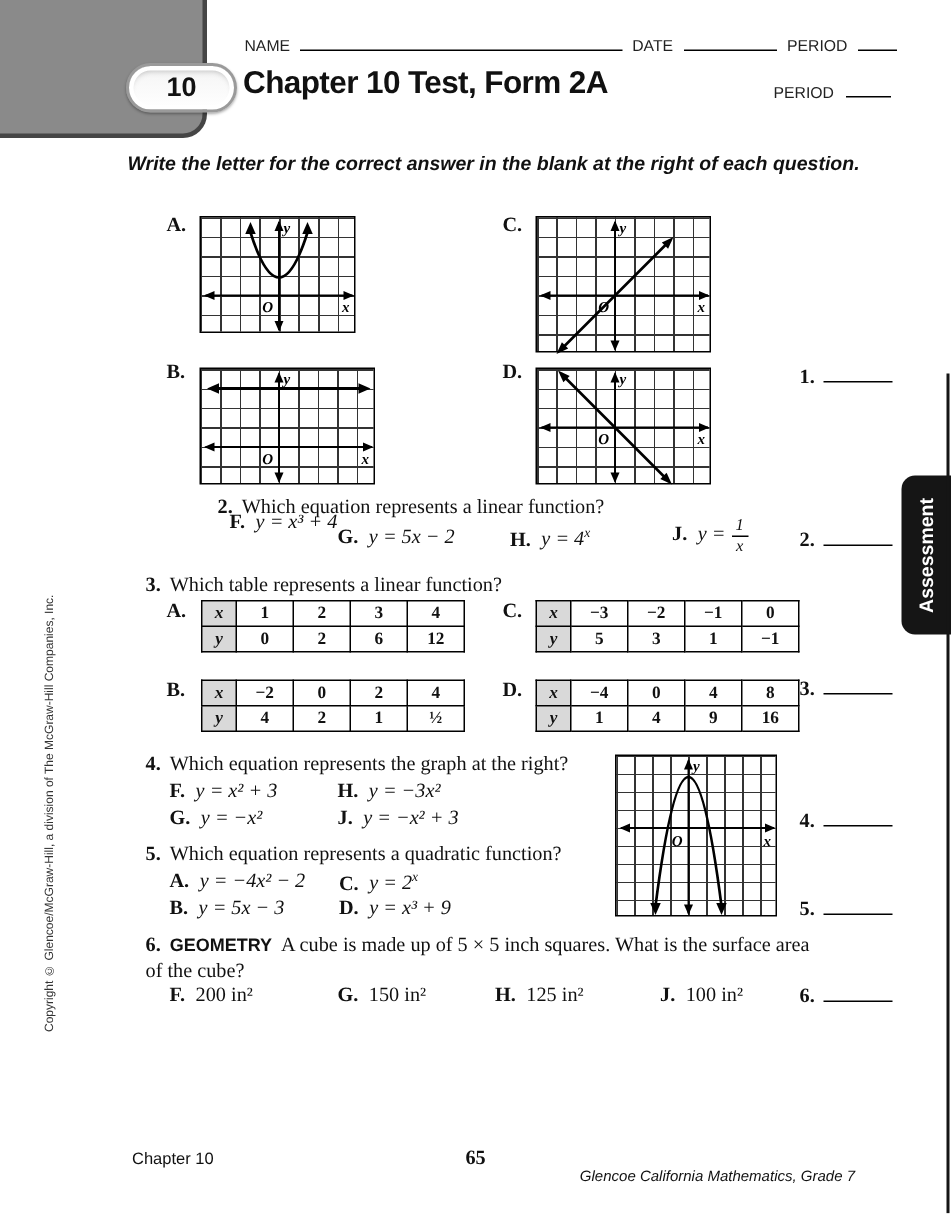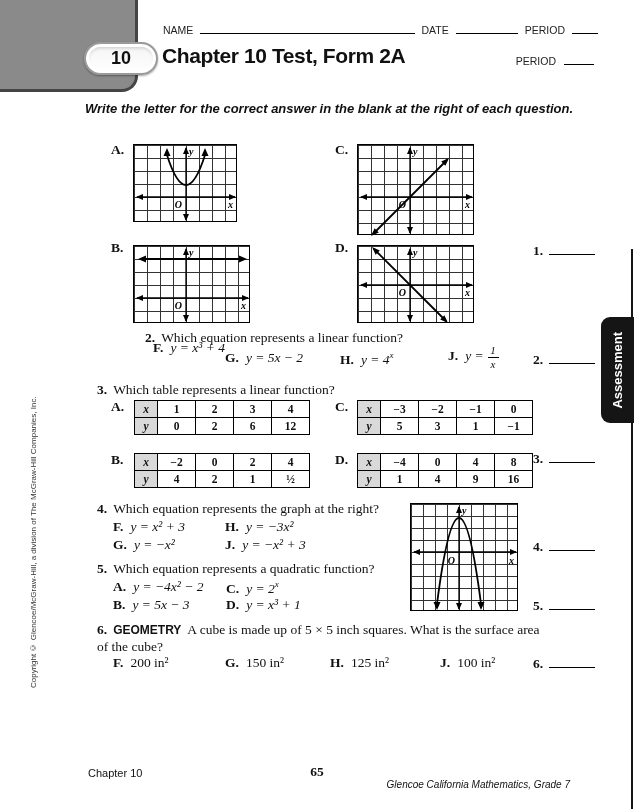--- a/index.html
+++ b/index.html
@@ -362,21 +362,21 @@
   <div class="choice" style="left:113px; top:579px;">
     <span class="clabel">A.</span><span class="math">y = −4x² − 2</span>
   </div>
   <div class="choice" style="left:226px; top:579px;">
     <span class="clabel">C.</span><span class="math">y = 2</span><sup>x</sup>
   </div>
   <div class="choice" style="left:113px; top:597px;">
     <span class="clabel">B.</span><span class="math">y = 5x − 3</span>
   </div>
   <div class="choice" style="left:226px; top:597px;">
-    <span class="clabel">D.</span><span class="math">y = x³ + 1</span>
+    <span class="clabel">D.</span><span class="math">y = x³ + 9</span>
   </div>
   <div class="ans" style="left:533px; top:598px;">
     <span class="ans-num">5.</span>
     <span class="ans-line"></span>
   </div>
 
   <div class="qtext" style="left:97px; top:622px; width:455px; line-height:1.25;">
     <span class="qnum">6.</span><span class="kw">GEOMETRY</span><span>A cube is made up of 5 × 5 inch squares. What is the surface area of the cube?</span>
   </div>
   <div class="choice" style="left:113px; top:655px;">

